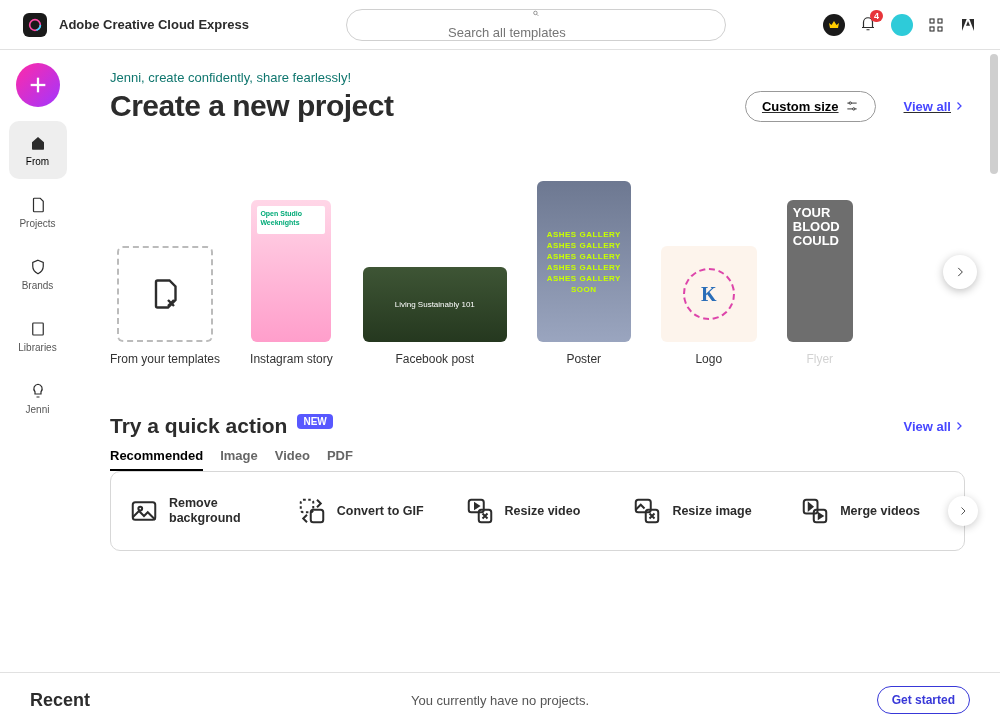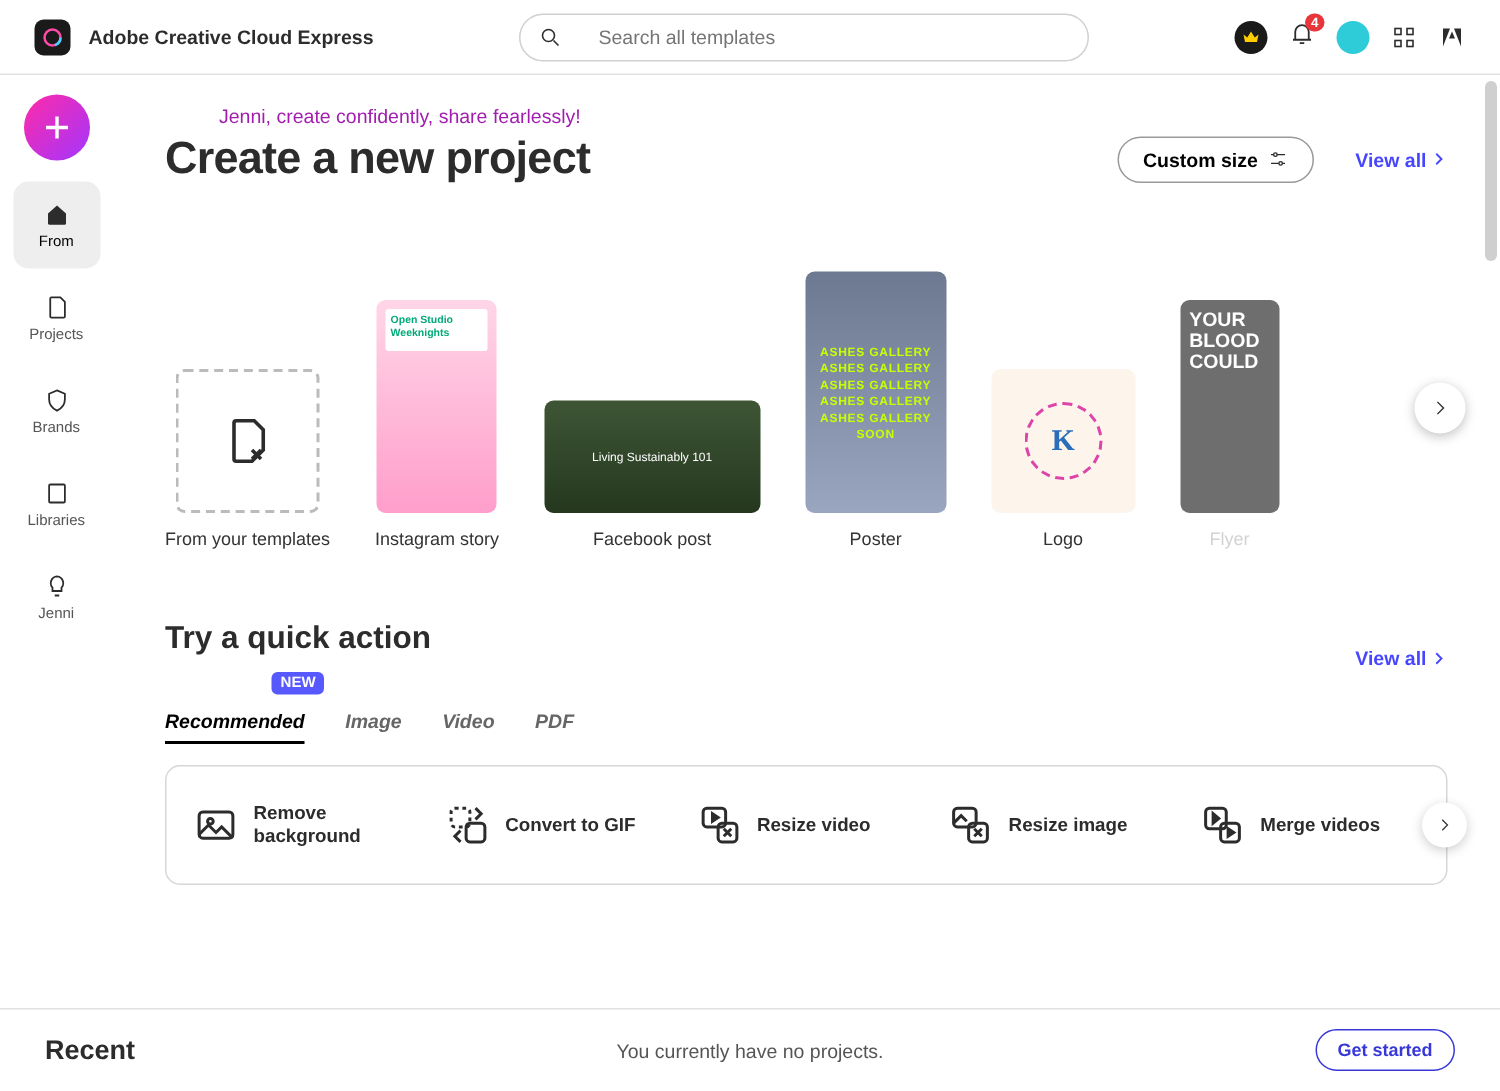--- a/index.html
+++ b/index.html
@@ -3,39 +3,39 @@
 <meta charset="utf-8">
 <style>
 * { margin: 0; padding: 0; box-sizing: border-box; font-family: -apple-system, BlinkMacSystemFont, "Segoe UI", sans-serif; }
 body { background: #fff; color: #2c2c2c; width: 1000px; height: 727px; overflow: hidden; position: relative; }
 
 
 .header { height: 50px; border-bottom: 1px solid #e1e1e1; display: flex; align-items: center; padding: 0 23px; gap: 12px; }
 .logo-box { width: 24px; height: 24px; border-radius: 6px; background: #1a1a1a; display: flex; align-items: center; justify-content: center; }
 .logo-box svg { width: 16px; height: 16px; }
 .app-title { font-size: 13px; font-weight: 700; }
-.search-wrap { margin-left: auto; margin-right: auto; width: 380px; height: 32px; border: 1px solid #d0d0d0; border-radius: 16px; display: flex; align-items: center; padding: 0 12px; gap: 24px; background:#fff;}
+.search-wrap { margin-left: auto; margin-right: auto; width: 380px; height: 32px; border: 1px solid #d0d0d0; border-radius: 16px; display: flex; align-items: center; padding: 0 12px; gap: 8px; background:#fff;flex-direction:column;}
 .search-wrap input { border: none; outline: none; flex: 1; font-size: 13px; background: transparent; }
 .header-right { display: flex; align-items: center; gap: 14px; }
 .crown-badge { width: 22px; height: 22px; border-radius: 50%; background: #1a1a1a; display: flex; align-items: center; justify-content: center; color: #ffcc00; font-size: 11px; }
 .bell-wrap { position: relative; }
 .bell-badge { position: absolute; top: -4px; right: -6px; background: #e7353b; color: #fff; font-size: 9px; font-weight: 700; border-radius: 8px; padding: 0 4px; line-height: 12px; }
 .avatar { width: 22px; height: 22px; border-radius: 50%; background: #2ecbd9; }
 .apps-icon, .adobe-icon { width: 18px; height: 18px; display: flex; align-items: center; justify-content: center; }
 
 
 .sidebar { position: absolute; left: 0; top: 50px; width: 75px; height: calc(100% - 50px); display: flex; flex-direction: column; align-items: center; padding-top: 13px; gap: 4px; }
 .fab { width: 44px; height: 44px; border-radius: 50%; background: linear-gradient(135deg, #ff2aa8, #a236ff); display: flex; align-items: center; justify-content: center; color: #fff; font-size: 24px; cursor: pointer; margin-bottom: 10px;}
 .nav-item { width: 58px; height: 58px; border-radius: 10px; display: flex; flex-direction: column; align-items: center; justify-content: center; gap: 4px; cursor: pointer; font-size: 10px; color: #555; }
 .nav-item.active { background: #eeeeee; color:#000;}
 .nav-item svg { width: 18px; height: 18px; }
 
 
 .main { position: absolute; left: 75px; top: 50px; right: 0; bottom: 55px; overflow-y: auto; padding: 20px 35px 20px 35px; }
-.greeting { font-size: 13px; color: #a21caf; margin-bottom: 4px; margin-left: 36px; }
+.greeting { font-size: 13px; color: #0f766e; margin-bottom: 4px; }
 .section-head { display: flex; align-items: center; justify-content: space-between; margin-bottom: 18px; }
 .section-title { font-size: 30px; font-weight: 800; letter-spacing: -0.5px; }
 .custom-size-btn { border: 1px solid #999; border-radius: 18px; padding: 7px 16px; font-size: 13px; font-weight: 600; background: #fff; display: flex; align-items: center; gap: 6px; cursor: pointer; }
 .view-all { color: #4646ff; font-size: 13px; font-weight: 600; cursor: pointer; display: inline-flex; align-items: center; gap: 2px; }
 
 
 .carousel { display: flex; gap: 30px; align-items: flex-end; position: relative; margin-bottom: 48px; margin-top: 58px; }
 .caro-item { display: flex; flex-direction: column; align-items: center; gap: 10px; flex-shrink: 0; cursor: pointer;}
 .caro-label { font-size: 12px; color: #333; text-align: center; font-weight:500;}
 .thumb { border-radius: 6px; }
@@ -48,24 +48,24 @@
 .t-fb { width: 144px; height: 75px; background: linear-gradient(#3e5535,#25381f); display:flex;align-items:center;justify-content:center;color:#fff;font-size:8px;text-align:center;padding:0 12px;}
 .t-poster { width: 94px; height: 161px; background: linear-gradient(#6d7891,#9aa5bf); display:flex;flex-direction:column;align-items:center;justify-content:center;gap:2px;padding:8px;}
 .t-poster span{font-size:8px;color:#c8ff00;font-weight:700;letter-spacing:0.5px;}
 .t-logo { width: 96px; height: 96px; background: #fdf4ec; display:flex;align-items:center;justify-content:center;}
 .t-logo .circ{width:52px;height:52px;border:2px dashed #d4a; border-radius:50%;display:flex;align-items:center;justify-content:center;color:#2a6db8;font-size:20px;font-weight:700;font-family:serif;}
 .t-flyer { width: 66px; height: 142px; background:#222;color:#fff;font-size:13px;font-weight:900;line-height:14px;padding:6px;overflow:hidden;}
 .caro-next { position: absolute; right: -12px; top: 40%; width: 34px; height: 34px; border-radius: 50%; background: #fff; box-shadow: 0 2px 8px rgba(0,0,0,0.25); display: flex; align-items: center; justify-content: center; cursor: pointer; }
 
 
 .qa-head { display: flex; align-items: center; justify-content: space-between; margin-bottom: 10px;}
-.qa-title-wrap { display: flex; align-items: center; gap: 10px; flex-direction: column; }
+.qa-title-wrap { display: flex; align-items: flex-start; gap: 10px; }
 .qa-title { font-size: 21px; font-weight: 800; }
 .new-badge { background: #5858ff; color: #fff; font-size: 10px; font-weight: 700; padding: 2px 6px; border-radius: 4px; }
-.tabs { display: flex; gap: 27px; border-bottom: none; margin-bottom: 14px; font-style: italic;}
+.tabs { display: flex; gap: 17px; border-bottom: none; }
 .tab { font-size: 13px; font-weight: 600; color: #666; cursor: pointer; padding-bottom: 6px; border-bottom: 2px solid transparent;}
 .tab.active { color: #000; border-bottom-color: #000; }
 .qa-panel { border: 1px solid #d7d7d7; border-radius: 10px; padding: 24px 18px; display: flex; gap: 22px; align-items: center; position: relative;}
 .qa-item { display: flex; align-items: center; gap: 10px; cursor: pointer; flex:1; min-width:0;}
 .qa-item svg { flex-shrink: 0; }
 .qa-item-label { font-size: 12.5px; font-weight: 600; line-height:15px;}
 .qa-next{position:absolute;right:-14px;top:50%;transform:translateY(-50%);width:30px;height:30px;border-radius:50%;background:#fff;box-shadow:0 2px 8px rgba(0,0,0,0.2);display:flex;align-items:center;justify-content:center;cursor:pointer;}
 
 
 .footer { position: absolute; left: 0; right: 0; bottom: 0; height: 55px; border-top: 1px solid #e1e1e1; display: flex; align-items: center; padding: 0 30px; background:#fff;}
@@ -162,21 +162,21 @@
     <span>Jenni</span>
   </div>
 </div>
 
 <div class="scroll-hint"></div>
 
 <div class="main">
   <div class="greeting">Jenni, create confidently, share fearlessly!</div>
   <div class="section-head">
     <div class="section-title">Create a new project</div>
-    <div style="display:flex;align-items:center;gap:28px;">
+    <div style="display:flex;align-items:center;gap:28px;text-decoration:underline;">
       <button class="custom-size-btn">
         <span>Custom size</span>
         <svg width="14" height="14" viewBox="0 0 24 24" class="ic">
             <line x1="4" y1="7" x2="20" y2="7"></line>
             <line x1="4" y1="17" x2="20" y2="17"></line>
             <circle cx="9" cy="7" r="2" fill="#fff"></circle>
             <circle cx="15" cy="17" r="2" fill="#fff"></circle>
           </svg>
       </button>
       <span class="view-all">

